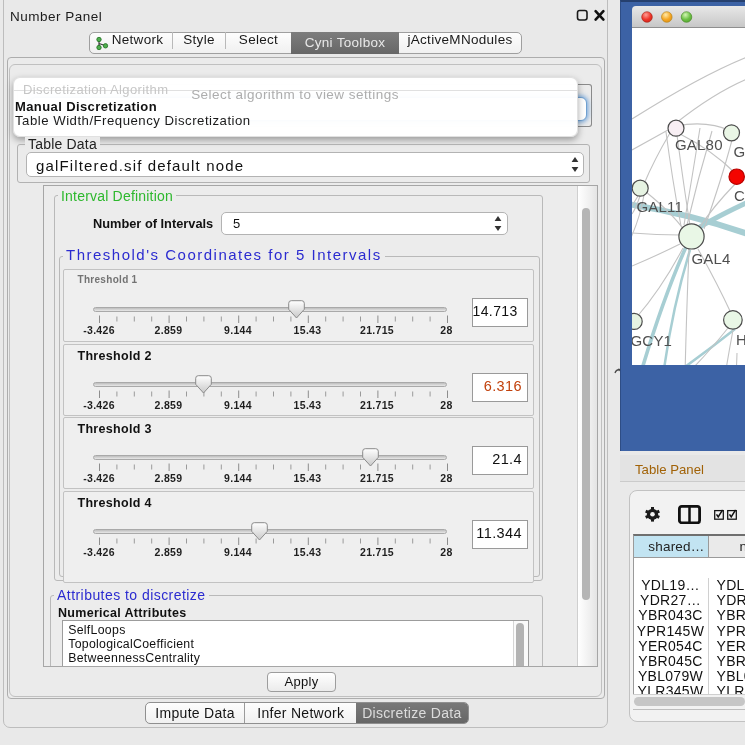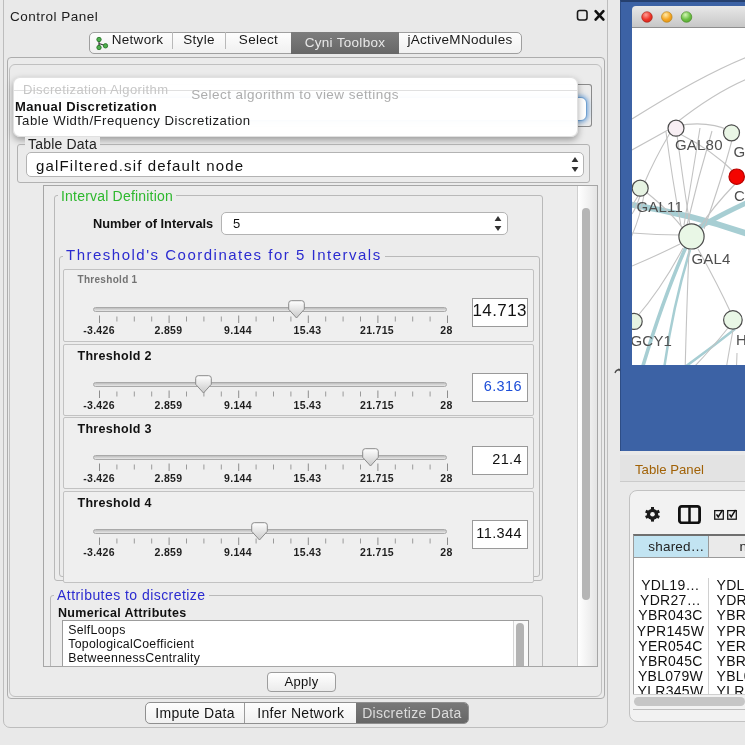--- a/index.html
+++ b/index.html
@@ -6,21 +6,21 @@
   html,body { width:745px; height:745px; overflow:hidden; }
   body { font-family:"Liberation Sans", sans-serif; background:#e9e9e9; position:relative; letter-spacing:0.3px; }
   .abs { position:absolute; }
   .grouptitle { font-size:14px; letter-spacing:0.2px; background:#ebebeb; padding:0 3px; line-height:14px; }
 </style>
 </head>
 <body>
 
 <div class="abs" style="left:3px; top:-8px; width:605px; height:736px; border:1px solid #bdbdbd; border-radius:7px; background:#e9e9e9;"></div>
 
-<div class="abs" style="left:10px; top:9px; font-size:13.5px; letter-spacing:0.5px; color:#1c1c1c;">Control Panel</div>
+<div class="abs" style="left:10px; top:9px; font-size:13.5px; letter-spacing:0.5px; color:#1c1c1c;">Number Panel</div>
 
 <svg class="abs" style="left:576px; top:9px;" width="30" height="13" viewBox="0 0 30 13">
   <rect x="1.5" y="1.5" width="9.5" height="9.5" rx="2.2" fill="none" stroke="#1a1a1a" stroke-width="1.6"></rect>
   <path d="M19.6 2.2 L27.4 10.6 M27.4 2.2 L19.6 10.6" stroke="#111" stroke-width="2.6" stroke-linecap="round"></path>
 </svg>
 
 <div class="abs" style="left:89px; top:31.5px; width:433px; height:22.5px; background:linear-gradient(#fdfdfd,#f0f0f0); border:1px solid #9f9f9f; border-radius:5px;"></div>
 <div class="abs" style="left:89px; top:31.5px; height:22.5px; display:flex; font-size:13.5px; color:#1a1a1a; align-items:flex-start;">
   <div style="width:83px; text-align:center; padding-left:14px;">Network</div>
   <div style="width:1px; height:17px; background:#b9b9b9;"></div>
@@ -112,21 +112,21 @@
     <div class="abs" style="left:358.0px; top:54px; width:50px; text-align:center; font-size:10.5px; font-weight:bold; color:#1f1f1f;">28</div>
     <svg class="abs" style="left:224.8px; top:30px;" width="17" height="19" viewBox="0 0 17 19">
       <defs>
           <linearGradient id="thg1" x1="0" y1="0" x2="0" y2="1">
             <stop offset="0" stop-color="#ffffff"></stop>
             <stop offset="1" stop-color="#c9c9c9"></stop>
           </linearGradient>
         </defs>
       <path d="M3.3 0.7 h10.4 a2.6 2.6 0 0 1 2.6 2.6 v6 l-7.8 8.7 l-7.8 -8.7 v-6 a2.6 2.6 0 0 1 2.6 -2.6 z" fill="url(#thg1)" stroke="#8a8a8a" stroke-width="1"></path>
     </svg>
-    <div class="abs" style="left:408px; top:28px; width:56.5px; height:29px; background:#fff; border:1px solid #9a9a9a; font-size:17px; letter-spacing:0.4px; color:#111; text-align:right; line-height:24px; padding-right:15px;">14.713</div>
+    <div class="abs" style="left:408px; top:28px; width:56.5px; height:29px; background:#fff; border:1px solid #9a9a9a; font-size:14px; letter-spacing:0.4px; color:#111; text-align:right; line-height:24px; padding-right:15px;">14.713</div>
   </div>
   <div class="abs" style="left:18.5px; top:158.1px; width:471.5px; height:72.5px; background:#efefef; border:1px solid #c2c2c2; border-radius:2px;">
     <div class="abs" style="left:14px; top:4px; font-size:12.5px; font-weight:bold; color:#111;">Threshold 2</div>
     <div class="abs" style="left:29.5px; top:37px; width:354px; height:5px; background:linear-gradient(#bdbdbd,#e8e8e8); border:1px solid #a9a9a9; border-radius:3px;"></div>
     <svg class="abs" style="left:33px; top:45px;" width="356" height="10" viewBox="0 0 356 10">
       <line x1="2.5" y1="0.5" x2="2.5" y2="8" stroke="#8d8d8d" stroke-width="1"></line>
       <line x1="19.9" y1="1.5" x2="19.9" y2="6.5" stroke="#9a9a9a" stroke-width="1"></line>
       <line x1="37.3" y1="1.5" x2="37.3" y2="6.5" stroke="#9a9a9a" stroke-width="1"></line>
       <line x1="54.7" y1="1.5" x2="54.7" y2="6.5" stroke="#9a9a9a" stroke-width="1"></line>
       <line x1="72.1" y1="0.5" x2="72.1" y2="8" stroke="#8d8d8d" stroke-width="1"></line>
@@ -155,21 +155,21 @@
     <div class="abs" style="left:358.0px; top:54px; width:50px; text-align:center; font-size:10.5px; font-weight:bold; color:#1f1f1f;">28</div>
     <svg class="abs" style="left:131.9px; top:30px;" width="17" height="19" viewBox="0 0 17 19">
       <defs>
           <linearGradient id="thg2" x1="0" y1="0" x2="0" y2="1">
             <stop offset="0" stop-color="#ffffff"></stop>
             <stop offset="1" stop-color="#c9c9c9"></stop>
           </linearGradient>
         </defs>
       <path d="M3.3 0.7 h10.4 a2.6 2.6 0 0 1 2.6 2.6 v6 l-7.8 8.7 l-7.8 -8.7 v-6 a2.6 2.6 0 0 1 2.6 -2.6 z" fill="url(#thg2)" stroke="#8a8a8a" stroke-width="1"></path>
     </svg>
-    <div class="abs" style="left:408px; top:28px; width:56.5px; height:29px; background:#fff; border:1px solid #9a9a9a; font-size:14.5px; letter-spacing:0.4px; color:#1d4ed8; text-align:right; line-height:24px; padding-right:5px;">6.316</div>
+    <div class="abs" style="left:408px; top:28px; width:56.5px; height:29px; background:#fff; border:1px solid #9a9a9a; font-size:14.5px; letter-spacing:0.4px; color:#c2410c; text-align:right; line-height:24px; padding-right:5px;">6.316</div>
   </div>
   <div class="abs" style="left:18.5px; top:231.3px; width:471.5px; height:72.5px; background:#efefef; border:1px solid #c2c2c2; border-radius:2px;">
     <div class="abs" style="left:14px; top:4px; font-size:12.5px; font-weight:bold; color:#111;">Threshold 3</div>
     <div class="abs" style="left:29.5px; top:37px; width:354px; height:5px; background:linear-gradient(#bdbdbd,#e8e8e8); border:1px solid #a9a9a9; border-radius:3px;"></div>
     <svg class="abs" style="left:33px; top:45px;" width="356" height="10" viewBox="0 0 356 10">
       <line x1="2.5" y1="0.5" x2="2.5" y2="8" stroke="#8d8d8d" stroke-width="1"></line>
       <line x1="19.9" y1="1.5" x2="19.9" y2="6.5" stroke="#9a9a9a" stroke-width="1"></line>
       <line x1="37.3" y1="1.5" x2="37.3" y2="6.5" stroke="#9a9a9a" stroke-width="1"></line>
       <line x1="54.7" y1="1.5" x2="54.7" y2="6.5" stroke="#9a9a9a" stroke-width="1"></line>
       <line x1="72.1" y1="0.5" x2="72.1" y2="8" stroke="#8d8d8d" stroke-width="1"></line>

